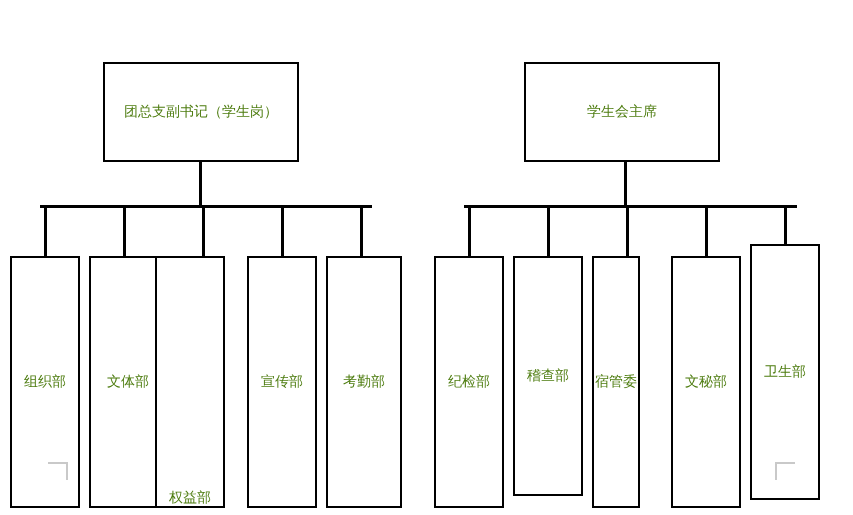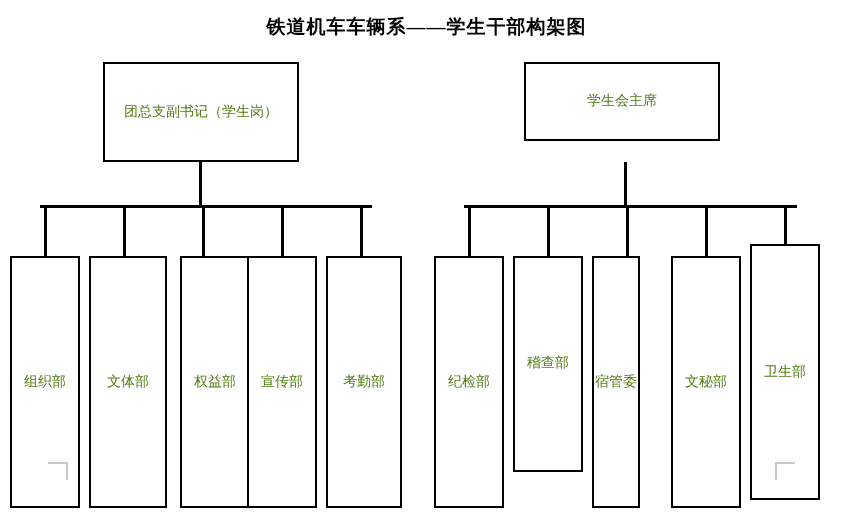--- a/index.html
+++ b/index.html
@@ -71,59 +71,58 @@
     pointer-events: none;
   }
   .corner-mark.right-bracket { border-right: 2px solid #c9c9c9; }
   .corner-mark.left-bracket  { border-left: 2px solid #c9c9c9; }
 </style>
 </head>
 <body>
 
 <div id="chart-canvas">
 
-  <div id="chart-title">铁道机车车辆系——学生干部构架图</div>
 
   <div id="nodes-layer">
       <div class="node-box top-box" style="left: 103px; top: 62px; width: 196px; height: 100px;">
         <span class="node-label">团总支副书记（学生岗）</span>
       </div>
       <div class="connector v-line" style="left: 199px; top: 162px; height: 46px;"></div>
       <div class="connector h-line" style="left: 40px; top: 205px; width: 332px;"></div>
       <div class="connector v-line" style="left: 44px; top: 205px; height: 51px;"></div>
       <div class="node-box leaf-box" style="left: 10px; top: 256px; width: 70px; height: 252px;">
         <span class="node-label">组织部</span>
       </div>
       <div class="connector v-line" style="left: 123px; top: 205px; height: 51px;"></div>
       <div class="node-box leaf-box" style="left: 89px; top: 256px; width: 78px; height: 252px;">
         <span class="node-label">文体部</span>
       </div>
       <div class="connector v-line" style="left: 202px; top: 205px; height: 51px;"></div>
-      <div class="node-box leaf-box" style="left: 180px; top: 256px; width: 70px; height: 252px;">
+      <div class="node-box leaf-box" style="left: 155px; top: 256px; width: 70px; height: 252px; align-items: flex-end;">
         <span class="node-label">权益部</span>
       </div>
       <div class="connector v-line" style="left: 281px; top: 205px; height: 51px;"></div>
       <div class="node-box leaf-box" style="left: 247px; top: 256px; width: 70px; height: 252px;">
         <span class="node-label">宣传部</span>
       </div>
       <div class="connector v-line" style="left: 360px; top: 205px; height: 51px;"></div>
       <div class="node-box leaf-box" style="left: 326px; top: 256px; width: 76px; height: 252px;">
         <span class="node-label">考勤部</span>
       </div>
-      <div class="node-box top-box" style="left: 524px; top: 62px; width: 196px; height: 79px;">
+      <div class="node-box top-box" style="left: 524px; top: 62px; width: 196px; height: 100px;">
         <span class="node-label">学生会主席</span>
       </div>
       <div class="connector v-line" style="left: 624px; top: 162px; height: 46px;"></div>
       <div class="connector h-line" style="left: 464px; top: 205px; width: 333px;"></div>
       <div class="connector v-line" style="left: 468px; top: 205px; height: 51px;"></div>
       <div class="node-box leaf-box" style="left: 434px; top: 256px; width: 70px; height: 252px;">
         <span class="node-label">纪检部</span>
       </div>
       <div class="connector v-line" style="left: 547px; top: 205px; height: 51px;"></div>
-      <div class="node-box leaf-box" style="left: 513px; top: 256px; width: 70px; height: 216px; font-family: Liberation Mono, monospace;">
+      <div class="node-box leaf-box" style="left: 513px; top: 256px; width: 70px; height: 240px;">
         <span class="node-label">稽查部</span>
       </div>
       <div class="connector v-line" style="left: 626px; top: 205px; height: 51px;"></div>
       <div class="node-box leaf-box" style="left: 592px; top: 256px; width: 48px; height: 252px;">
         <span class="node-label">宿管委</span>
       </div>
       <div class="connector v-line" style="left: 705px; top: 205px; height: 51px;"></div>
       <div class="node-box leaf-box" style="left: 671px; top: 256px; width: 70px; height: 252px;">
         <span class="node-label">文秘部</span>
       </div>

